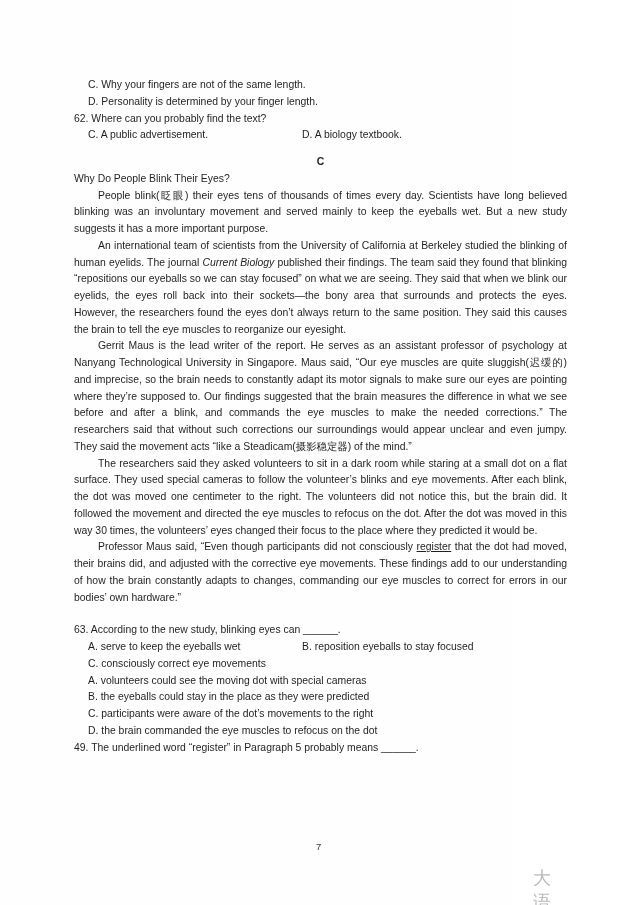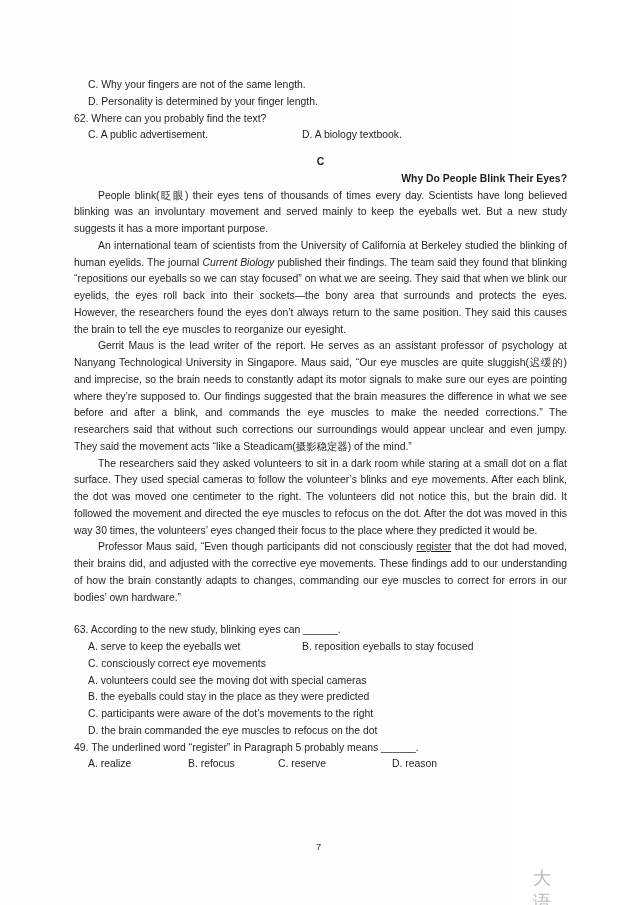--- a/index.html
+++ b/index.html
@@ -7,21 +7,21 @@
          font-family: "Liberation Sans", "DejaVu Sans", sans-serif; color: #1f1f1f; }
   .page { position: absolute; left: 0; top: 0; width: 512px; height: 905px; background: #fefefe; }
   .content { position: absolute; left: 74px; top: 77px; width: 493px; font-size: 10.4px; line-height: 16.75px; }
   .line { white-space: nowrap; }
   .opt { padding-left: 14px; }
   .row { display: flex; padding-left: 14px; }
   .row .c1 { width: 214px; }
   .row4 { display: flex; padding-left: 14px; }
   .row4 span { display: inline-block; }
   .section-letter { text-align: center; font-weight: bold; margin-top: 10px; }
-  .title { text-align: right; font-weight: bold; }
+  .title { text-align: left; font-weight: normal; }
   p.para { margin: 0; text-align: justify; text-indent: 24px; }
   .it { font-style: italic; }
   .ul { text-decoration: underline; }
   .gap { height: 16px; }
   .pageno { position: absolute; left: 316px; top: 841px; font-size: 9.5px; color: #333; }
   .wm { position: absolute; left: 510px; top: 866px; font-size: 18px; color: #b9b9b9; display: flex; align-items: center; gap: 3px; }
   .wm svg { display: block; }
 </style>
 </head>
 <body>
@@ -57,26 +57,20 @@
     <div class="row">
       <span class="c1">C. consciously correct eye movements</span>
     </div>
 
     <div class="line opt">A. volunteers could see the moving dot with special cameras</div>
     <div class="line opt">B. the eyeballs could stay in the place as they were predicted</div>
     <div class="line opt">C. participants were aware of the dot’s movements to the right</div>
     <div class="line opt">D. the brain commanded the eye muscles to refocus on the dot</div>
 
     <div class="line">49. The underlined word “register” in Paragraph 5 probably means ______.</div>
-    <div class="row4">
-      <span style="width:100px">A. realize</span>
-      <span style="width:90px">B. refocus</span>
-      <span style="width:114px">C. reserve</span>
-      <span>D. reason</span>
-    </div>
   </div>
 
   <div class="pageno">7</div>
 
   <div class="wm">
     <span>
       <svg width="20" height="16" viewBox="0 0 20 16">
         <ellipse cx="7.5" cy="6.5" rx="6.5" ry="5.3" fill="none" stroke="#bdbdbd" stroke-width="1.1"></ellipse>
         <ellipse cx="12.8" cy="10" rx="5.4" ry="4.4" fill="#fff" stroke="#bdbdbd" stroke-width="1.1"></ellipse>
         <circle cx="5.2" cy="5.3" r="0.8" fill="#bdbdbd"></circle>

